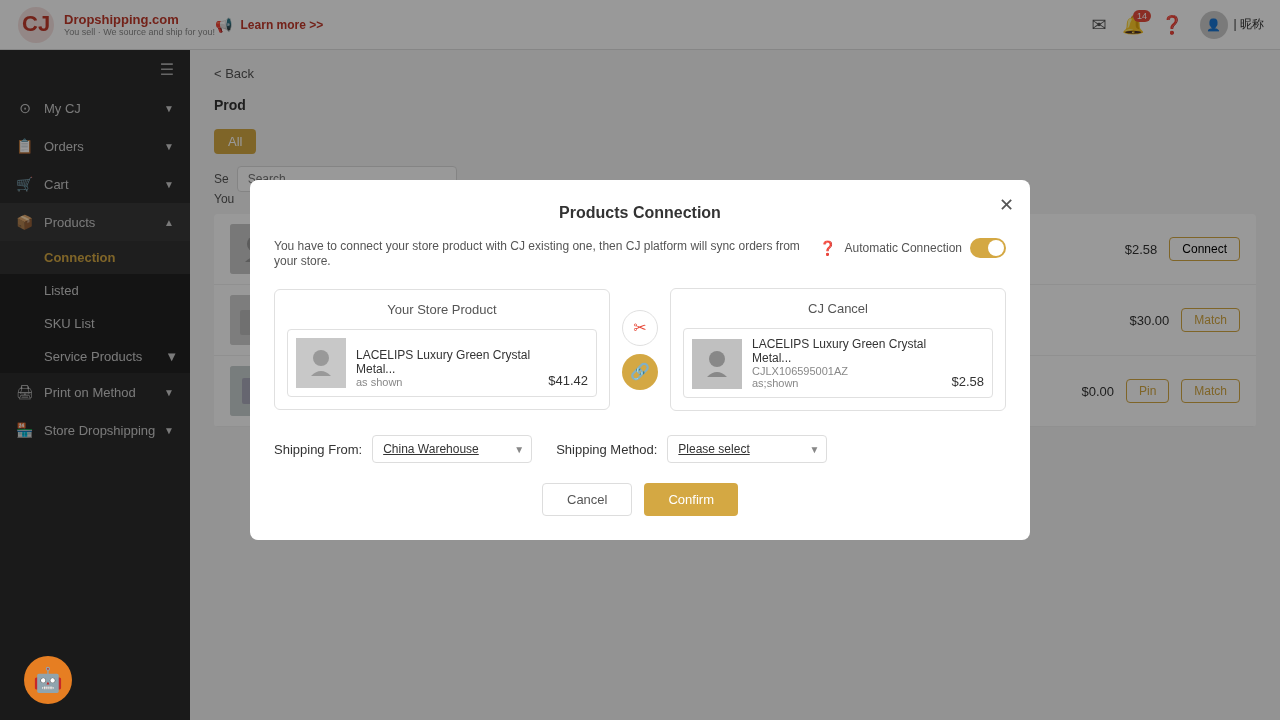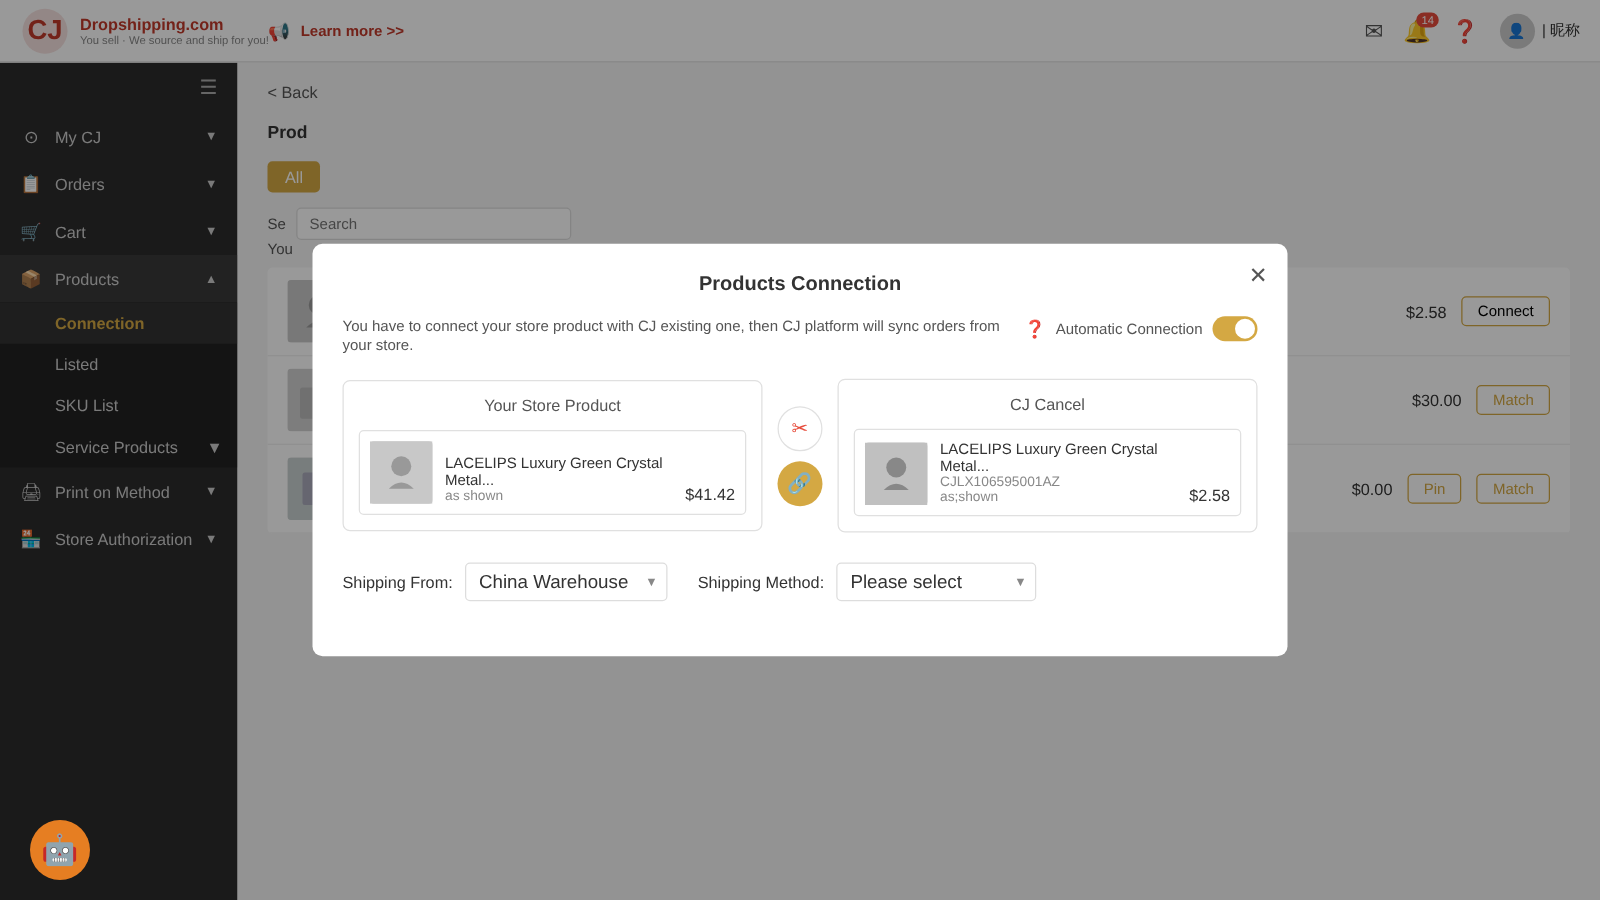--- a/index.html
+++ b/index.html
@@ -433,26 +433,27 @@
     }
     .shipping-label {
       font-size: 13px;
       color: #333;
       white-space: nowrap;
     }
     .shipping-select {
       border: 1px solid #ddd;
       border-radius: 4px;
       padding: 6px 30px 6px 10px;
-      font-size: 15px;
+      font-size: 12px;
       color: #333;
       background: #fff;
       cursor: pointer;
       appearance: none;
       min-width: 160px;
+      text-decoration: underline;
     }
     .select-wrapper {
       position: relative;
     }
     .select-arrow {
       position: absolute;
       right: 8px;
       top: 50%;
       transform: translateY(-50%);
       font-size: 10px;
@@ -594,21 +595,21 @@
       <div class="sidebar-item-left">
         <span class="sidebar-icon">🖨</span>
         <span>Print on Method</span>
       </div>
       <span class="sidebar-arrow">▼</span>
     </div>
 
     <div class="sidebar-item">
       <div class="sidebar-item-left">
         <span class="sidebar-icon">🏪</span>
-        <span>Store Authorization</span>
+        <span>Store Dropshipping</span>
       </div>
       <span class="sidebar-arrow">▼</span>
     </div>
   </div>
 
   <div class="content">
     <a class="back-link">&lt; Back</a>
 
     <div class="content-header">
       <span style="font-size:14px;font-weight:bold;color:#333;">Prod</span>
@@ -752,18 +753,22 @@
             <option value="">Please select</option>
             <option value="epacket">ePacket</option>
             <option value="cjpacket">CJPacket</option>
             <option value="dhl">DHL</option>
           </select>
           <span class="select-arrow">▼</span>
         </div>
       </div>
     </div>
 
+    <div class="modal-actions">
+      <button class="cancel-btn">Cancel</button>
+      <button class="confirm-btn">Confirm</button>
+    </div>
   </div>
 </div>
 
 <div class="chatbot">
   <span class="chatbot-face">🤖</span>
 </div>
 
 </body></html>

